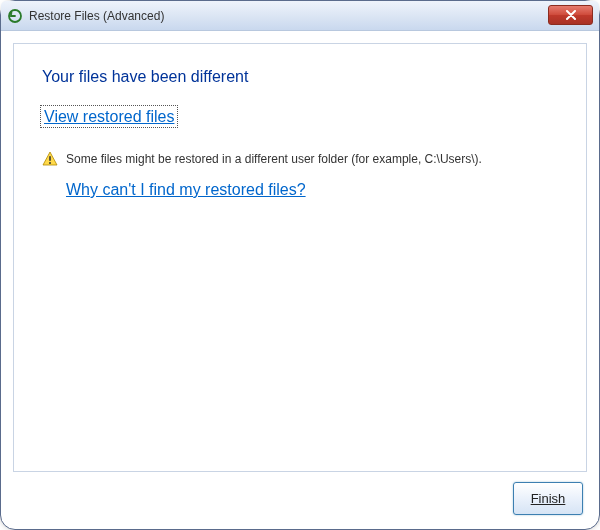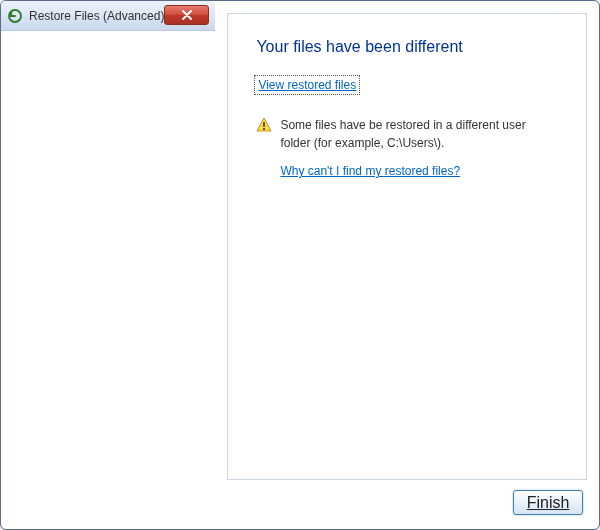--- a/index.html
+++ b/index.html
@@ -8,23 +8,23 @@
       height: 530px;
       background: #ffffff;
       font-family: 'Segoe UI', Tahoma, sans-serif;
       font-size: 12px;
       overflow: hidden;
     }
     .window {
       width: 100%;
       height: 100%;
       border: 1px solid #5a6b8c;
-      border-radius: 6px;
+      border-radius: 15px;
       display: flex;
-      flex-direction: row;
+      flex-direction: column;
       background: #ffffff;
       box-shadow: 0 0 5px rgba(0,0,0,0.2);
     }
     .titlebar {
       height: 30px;
       background: linear-gradient(to bottom, #eef3fb 0%, #dce6f4 50%, #c9d8ee 100%);
       border-bottom: 1px solid #b8c8de;
       display: flex;
       align-items: center;
       padding: 0 6px;
@@ -73,21 +73,21 @@
     .heading {
       color: #003399;
       font-size: 16px;
       font-weight: normal;
       margin-bottom: 22px;
     }
     .link {
       color: #0066cc;
       text-decoration: underline;
       cursor: pointer;
-      font-size: 12px;
+      font-size: 16px;
     }
     .link.dotted-focus {
       outline: 1px dotted #555;
       outline-offset: 1px;
       padding: 1px 2px;
     }
     .warning-row {
       display: flex;
       align-items: flex-start;
       margin-top: 24px;
@@ -105,26 +105,26 @@
       line-height: 1.5;
     }
     .warning-help { display: inline-block; margin-top: 10px; }
     .button-bar {
       display: flex;
       justify-content: flex-end;
       padding: 10px 4px 2px 4px;
     }
     .finish-btn {
       min-width: 70px;
-      height: 25px;
+      height: 33px;
       background: linear-gradient(to bottom, #ffffff 0%, #eaf1fb 50%, #d6e4f5 100%);
       border: 1px solid #3c7fb1;
       border-radius: 3px;
       font-family: inherit;
-      font-size: 16px;
+      font-size: 13px;
       color: #222;
       cursor: pointer;
       box-shadow: 0 0 2px rgba(60,127,177,0.5);
       text-decoration: underline;
     }
   </style>
 </head>
 <body>
 
 <div class="window">
@@ -153,21 +153,21 @@
 
       <div class="warning-row">
         <span class="warning-icon">
           <svg width="16" height="16" viewBox="0 0 16 16">
             <path d="M8 1 L15 14 L1 14 Z" fill="#ffd94a" stroke="#b08800" stroke-width="0.8"></path>
             <rect x="7.2" y="5" width="1.6" height="5" fill="#333" rx="0.8"></rect>
             <circle cx="8" cy="12" r="1" fill="#333"></circle>
           </svg>
         </span>
         <div class="warning-text">
-          <span>Some files have be restored in a different user folder (for example, C:\Users\).</span><br>
+          <span>Some files might be restored in a different user folder (for example, C:\Users\).</span><br>
           <a class="link warning-help">Why can't I find my restored files?</a>
         </div>
       </div>
     </div>
 
     <div class="button-bar">
       <button class="finish-btn">Finish</button>
     </div>
   </div>
 

